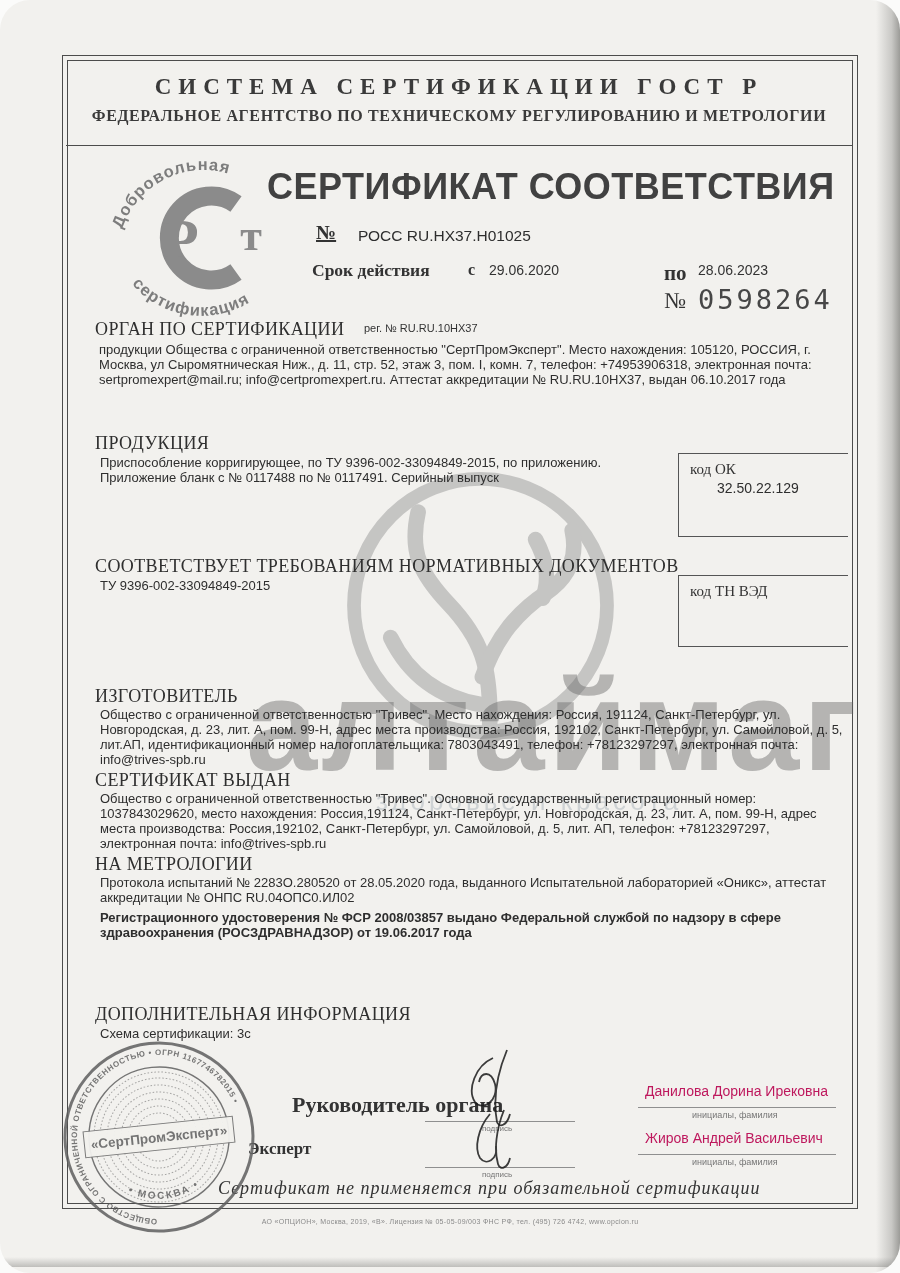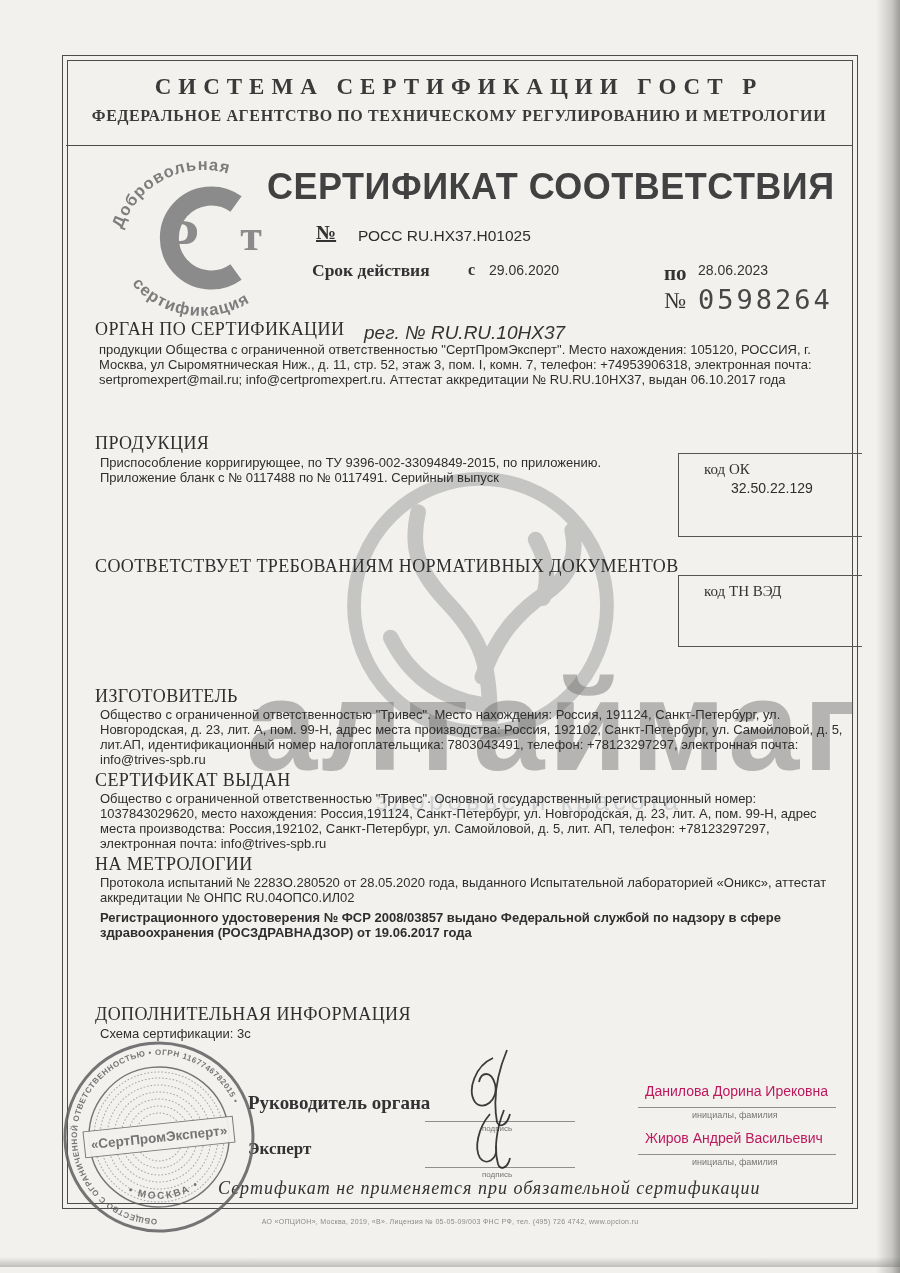--- a/index.html
+++ b/index.html
@@ -1,33 +1,33 @@
 <!DOCTYPE html>
 <html><head>
 <meta charset="utf-8">
 <style>
   html,body{margin:0;padding:0;}
   body{width:900px;height:1273px;background:#fbfbfa;font-family:"Liberation Sans",sans-serif;}
-  #page{position:relative;width:900px;height:1273px;background:#f2f1ee;overflow:hidden;color:#333;}
+  #page{position:relative;width:900px;height:1273px;background:#f2f1ee;overflow:hidden;color:#333;border-radius:30px;}
   .scan-right{position:absolute;top:0;right:0;width:24px;height:100%;
     background:linear-gradient(to right,rgba(0,0,0,0),rgba(95,95,92,.28) 65%,rgba(70,70,66,.5));z-index:9;}
   .scan-bottom{position:absolute;left:0;bottom:6px;width:100%;height:10px;
     background:linear-gradient(to bottom,rgba(0,0,0,0),rgba(95,95,92,.35));z-index:9;}
   .frame{position:absolute;left:62px;top:55px;width:794px;height:1152px;border:1.6px solid #4c4c4c;}
   .frame-inner{position:absolute;inset:4px;border:1px solid #4c4c4c;}
   .hdr{position:absolute;left:66px;top:59px;width:786px;height:86px;border-bottom:1.4px solid #4c4c4c;text-align:center;}
   .hdr-l1{margin-top:15px;font-family:"Liberation Serif",serif;font-weight:bold;font-size:23px;letter-spacing:7px;color:#3a3a3a;}
   .hdr-l2{margin-top:7px;font-family:"Liberation Serif",serif;font-weight:bold;font-size:16px;letter-spacing:.6px;color:#3a3a3a;}
   .abs{position:absolute;}
   .serifb{font-family:"Liberation Serif",serif;font-weight:bold;color:#333;}
   .heading{font-family:"Liberation Serif",serif;font-weight:normal;font-size:18px;letter-spacing:.4px;color:#2f2f2f;z-index:2;}
   .bodytxt{font-size:13px;line-height:15px;color:#2e2e2e;z-index:2;}
   .preline{white-space:pre-line;}
   .title{font-size:36px;font-weight:bold;letter-spacing:.5px;color:#414141;z-index:2;}
-  .codebox{border:1px solid #555;border-right:none;z-index:2;background:transparent;padding-left:14px;}
+  .codebox{border:1px solid #555;border-right:none;z-index:2;background:transparent;}
   .codebox .lbl{font-family:"Liberation Serif",serif;font-size:15px;color:#333;padding:7px 0 0 11px;}
   .codebox .val{font-size:14px;color:#2e2e2e;padding:2px 0 0 38px;}
   .blankno{font-family:"DejaVu Sans Mono",monospace;font-size:27px;letter-spacing:3px;color:#474747;}
   .sigline{border-top:1.2px solid #8f8f8f;height:0;}
   .tinylbl{font-size:8px;color:#777;}
   .name{font-size:14px;color:#be185d;}
   .wm-big{font-size:128px;font-weight:bold;letter-spacing:4px;color:rgba(100,100,100,.43);z-index:1;white-space:nowrap;}
   .wm-sub{font-size:26px;letter-spacing:4px;color:rgba(130,145,160,.32);z-index:1;white-space:nowrap;}
   .notice{font-family:"Liberation Serif",serif;font-size:18px;letter-spacing:1px;color:#333;z-index:2;font-style:italic;}
   .printinfo{width:100%;text-align:center;font-size:7px;color:#8a8a8a;letter-spacing:.3px;}
@@ -72,32 +72,33 @@
   <div class="abs serifb" style="left:312px;top:260px;font-size:17.5px;">Срок действия</div>
   <div class="abs serifb" style="left:468px;top:261px;font-size:16px;">с</div>
   <div class="abs" style="left:489px;top:262px;font-size:14px;z-index:2;">29.06.2020</div>
   <div class="abs serifb" style="left:664px;top:261px;font-size:21px;">по</div>
   <div class="abs" style="left:698px;top:262px;font-size:14px;z-index:2;">28.06.2023</div>
 
   <div class="abs serifb" style="left:664px;top:288px;font-size:23px;font-weight:normal;">№</div>
   <div class="abs blankno" style="left:698px;top:284px;z-index:2;">0598264</div>
 
   <div class="abs heading" style="left:95px;top:319px;">ОРГАН ПО СЕРТИФИКАЦИИ</div>
-  <div class="abs" style="left:364px;top:322px;font-size:19px;z-index:2;font-style:italic;">рег. № RU.RU.10HX37</div>
+  <div class="abs" style="left:364px;top:322px;font-size:11px;z-index:2;">рег. № RU.RU.10HX37</div>
   <div class="abs bodytxt" style="left:99px;top:342px;width:750px;">продукции Общества с ограниченной ответственностью "СертПромЭксперт". Место нахождения: 105120, РОССИЯ, г. Москва, ул Сыромятническая Ниж., д. 11, стр. 52, этаж 3, пом. I, комн. 7, телефон: +74953906318, электронная почта: sertpromexpert@mail.ru; info@certpromexpert.ru. Аттестат аккредитации № RU.RU.10HX37, выдан 06.10.2017 года</div>
 
   <div class="abs heading" style="left:95px;top:433px;">ПРОДУКЦИЯ</div>
   <div class="abs bodytxt preline" style="left:100px;top:455px;width:565px;">Приспособление корригирующее, по ТУ 9396-002-33094849-2015, по приложению.
 Приложение бланк с № 0117488 по № 0117491. Серийный выпуск</div>
   <div class="abs codebox" style="left:678px;top:453px;width:169px;height:82px;">
     <div class="lbl">код ОК</div>
     <div class="val">32.50.22.129</div>
   </div>
 
   <div class="abs heading" style="left:95px;top:556px;">СООТВЕТСТВУЕТ ТРЕБОВАНИЯМ НОРМАТИВНЫХ ДОКУМЕНТОВ</div>
+  <div class="abs bodytxt" style="left:100px;top:578px;width:560px;">ТУ 9396-002-33094849-2015</div>
   <div class="abs codebox" style="left:678px;top:575px;width:169px;height:70px;">
     <div class="lbl">код ТН ВЭД</div>
   </div>
 
   <svg class="abs" style="left:343px;top:468px;z-index:1;opacity:.5;" width="275" height="275" viewBox="0 0 300 300">
     <g fill="none" stroke="#9a9a9a" stroke-width="17" stroke-linecap="round">
       <circle cx="150" cy="150" r="138" stroke-width="15"></circle>
       <path d="M160 282 C162 215 150 185 115 148 C85 116 72 92 82 48"></path>
       <path d="M152 228 C168 182 192 156 222 136 C248 118 256 96 250 68"></path>
       <path d="M210 78 C222 100 226 120 218 142"></path>
@@ -142,21 +143,21 @@
       <text font-family="Liberation Sans, sans-serif" font-size="8" font-weight="bold" letter-spacing=".6" fill="#5f5f5f" stroke="none">
         <textPath href="#stampRing" startOffset="2%">ОБЩЕСТВО С ОГРАНИЧЕННОЙ ОТВЕТСТВЕННОСТЬЮ • ОГРН 1167746782015 •</textPath>
       </text>
       <text font-family="Liberation Sans, sans-serif" font-size="10" font-weight="bold" letter-spacing="2" fill="#5f5f5f" stroke="none">
         <textPath href="#stampBottom" startOffset="22%">• МОСКВА •</textPath>
       </text>
       <text x="101" y="106" text-anchor="middle" font-family="Liberation Sans, sans-serif" font-size="13.5" font-weight="bold" fill="#5f5f5f" stroke="none">«СертПромЭксперт»</text>
     </g>
   </svg>
 
-  <div class="abs serifb" style="left:248px;top:1092px;font-size:19px;z-index:2;">Руководитель органа</div>
+  <div class="abs serifb" style="left:248px;top:1092px;font-size:22px;z-index:2;padding-left:44px;">Руководитель органа</div>
   <svg class="abs" style="left:455px;top:1048px;z-index:3;" width="95" height="80" viewBox="0 0 95 80">
     <g fill="none" stroke="#1c1c1c" stroke-width="1.8" opacity=".85">
       <path d="M38 10 C20 18 12 42 20 54 C28 64 44 52 40 36 C36 22 26 24 24 34"></path>
       <path d="M52 2 C42 26 38 52 42 74 C44 80 52 78 55 66"></path>
     </g>
   </svg>
   <div class="abs sigline" style="left:425px;top:1121px;width:150px;z-index:2;"></div>
   <div class="abs tinylbl" style="left:482px;top:1124px;z-index:2;">подпись</div>
   <div class="abs name" style="left:645px;top:1083px;z-index:2;">Данилова Дорина Ирековна</div>
   <div class="abs sigline" style="left:638px;top:1107px;width:198px;z-index:2;"></div>

